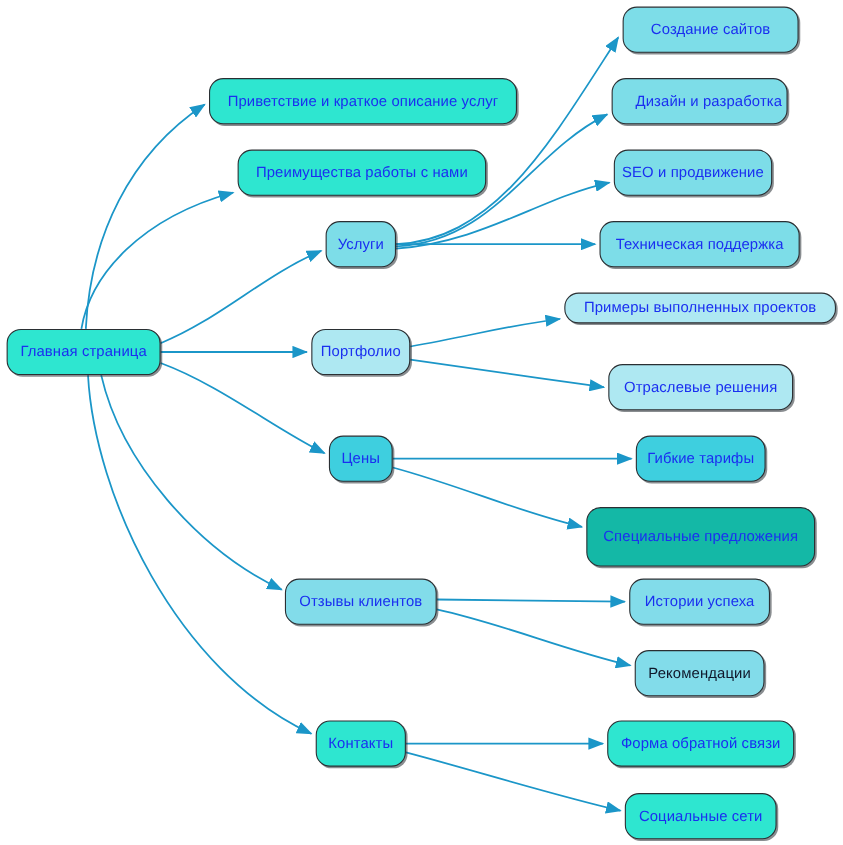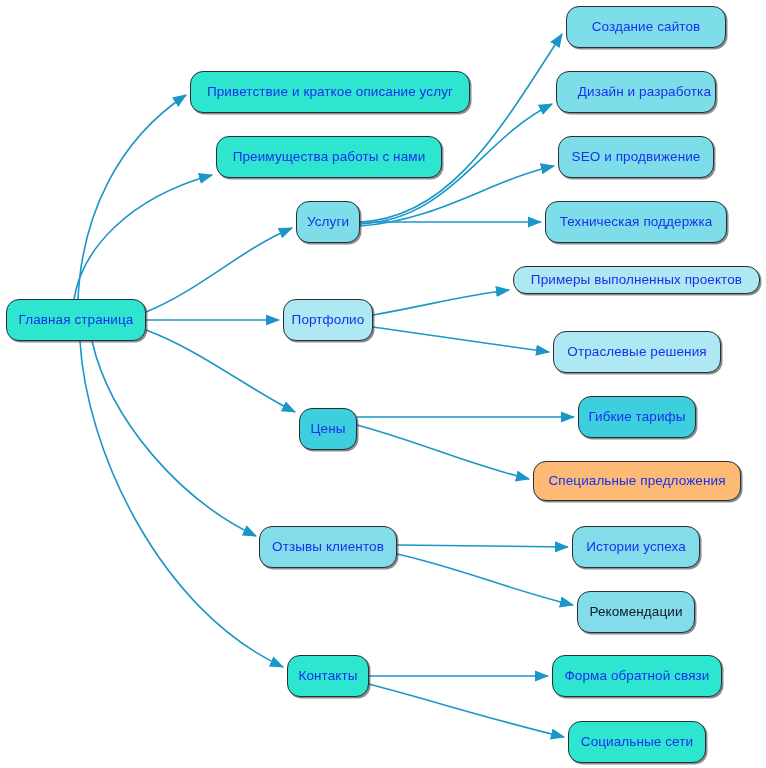--- a/index.html
+++ b/index.html
@@ -88,51 +88,51 @@
       </div>
       <div class="node" style="left: 216px; top: 136px; width: 226px; height: 42px; background: rgb(46, 230, 208); border-color: rgb(42, 47, 51);">
         <span class="node-label" style="color: rgb(26, 47, 240);">Преимущества работы с нами</span>
       </div>
       <div class="node" style="left: 296px; top: 201px; width: 64px; height: 42px; background: rgb(125, 221, 232); border-color: rgb(42, 47, 51);">
         <span class="node-label" style="color: rgb(26, 47, 240);">Услуги</span>
       </div>
       <div class="node" style="left: 283px; top: 299px; width: 90px; height: 42px; background: rgb(174, 232, 242); border-color: rgb(42, 47, 51);">
         <span class="node-label" style="color: rgb(26, 47, 240);">Портфолио</span>
       </div>
-      <div class="node" style="left: 299px; top: 408px; width: 58px; height: 42px; background: rgb(62, 207, 223); border-color: rgb(42, 47, 51);">
+      <div class="node" style="left: 299px; top: 396px; width: 58px; height: 42px; background: rgb(62, 207, 223); border-color: rgb(42, 47, 51);">
         <span class="node-label" style="color: rgb(26, 47, 240);">Цены</span>
       </div>
       <div class="node" style="left: 259px; top: 526px; width: 138px; height: 42px; background: rgb(130, 220, 234); border-color: rgb(42, 47, 51);">
         <span class="node-label" style="color: rgb(26, 47, 240);">Отзывы клиентов</span>
       </div>
       <div class="node" style="left: 287px; top: 655px; width: 82px; height: 42px; background: rgb(46, 230, 208); border-color: rgb(42, 47, 51);">
         <span class="node-label" style="color: rgb(26, 47, 240);">Контакты</span>
       </div>
       <div class="node" style="left: 566px; top: 6px; width: 160px; height: 42px; background: rgb(125, 221, 232); border-color: rgb(42, 47, 51);">
         <span class="node-label" style="color: rgb(26, 47, 240);">Создание сайтов</span>
       </div>
       <div class="node" style="left: 556px; top: 71px; width: 160px; height: 42px; background: rgb(125, 221, 232); border-color: rgb(42, 47, 51); justify-content: flex-end;">
         <span class="node-label" style="color: rgb(26, 47, 240);">Дизайн и разработка</span>
       </div>
-      <div class="node" style="left: 558px; top: 136px; width: 156px; height: 42px; background: rgb(125, 221, 232); border-color: rgb(42, 47, 51); text-align: center;">
+      <div class="node" style="left: 558px; top: 136px; width: 144px; height: 42px; background: rgb(125, 221, 232); border-color: rgb(42, 47, 51); text-align: center;">
         <span class="node-label" style="color: rgb(26, 47, 240);">SEO и продвижение</span>
       </div>
       <div class="node" style="left: 545px; top: 201px; width: 182px; height: 42px; background: rgb(125, 221, 232); border-color: rgb(42, 47, 51);">
         <span class="node-label" style="color: rgb(26, 47, 240);">Техническая поддержка</span>
       </div>
       <div class="node" style="left: 513px; top: 266px; width: 247px; height: 28px; background: rgb(174, 232, 242); border-color: rgb(42, 47, 51);">
         <span class="node-label" style="color: rgb(26, 47, 240);">Примеры выполненных проектов</span>
       </div>
       <div class="node" style="left: 553px; top: 331px; width: 168px; height: 42px; background: rgb(174, 232, 242); border-color: rgb(42, 47, 51);">
         <span class="node-label" style="color: rgb(26, 47, 240);">Отраслевые решения</span>
       </div>
       <div class="node" style="left: 578px; top: 396px; width: 118px; height: 42px; background: rgb(62, 207, 223); border-color: rgb(42, 47, 51);">
         <span class="node-label" style="color: rgb(26, 47, 240);">Гибкие тарифы</span>
       </div>
-      <div class="node" style="left: 533px; top: 461px; width: 208px; height: 40px; background: #fdba74; border-color: rgb(42, 47, 51);">
+      <div class="node" style="left: 533px; top: 461px; width: 208px; height: 54px; background: #14b8a6; border-color: rgb(42, 47, 51);">
         <span class="node-label" style="color: rgb(26, 47, 240);">Специальные предложения</span>
       </div>
       <div class="node" style="left: 572px; top: 526px; width: 128px; height: 42px; background: rgb(130, 220, 234); border-color: rgb(42, 47, 51);">
         <span class="node-label" style="color: rgb(26, 47, 240);">Истории успеха</span>
       </div>
       <div class="node" style="left: 577px; top: 591px; width: 118px; height: 42px; background: rgb(130, 220, 234); border-color: rgb(42, 47, 51);">
         <span class="node-label" style="color: #0f172a;">Рекомендации</span>
       </div>
       <div class="node" style="left: 552px; top: 655px; width: 170px; height: 42px; background: rgb(46, 230, 208); border-color: rgb(42, 47, 51);">
         <span class="node-label" style="color: rgb(26, 47, 240);">Форма обратной связи</span>

